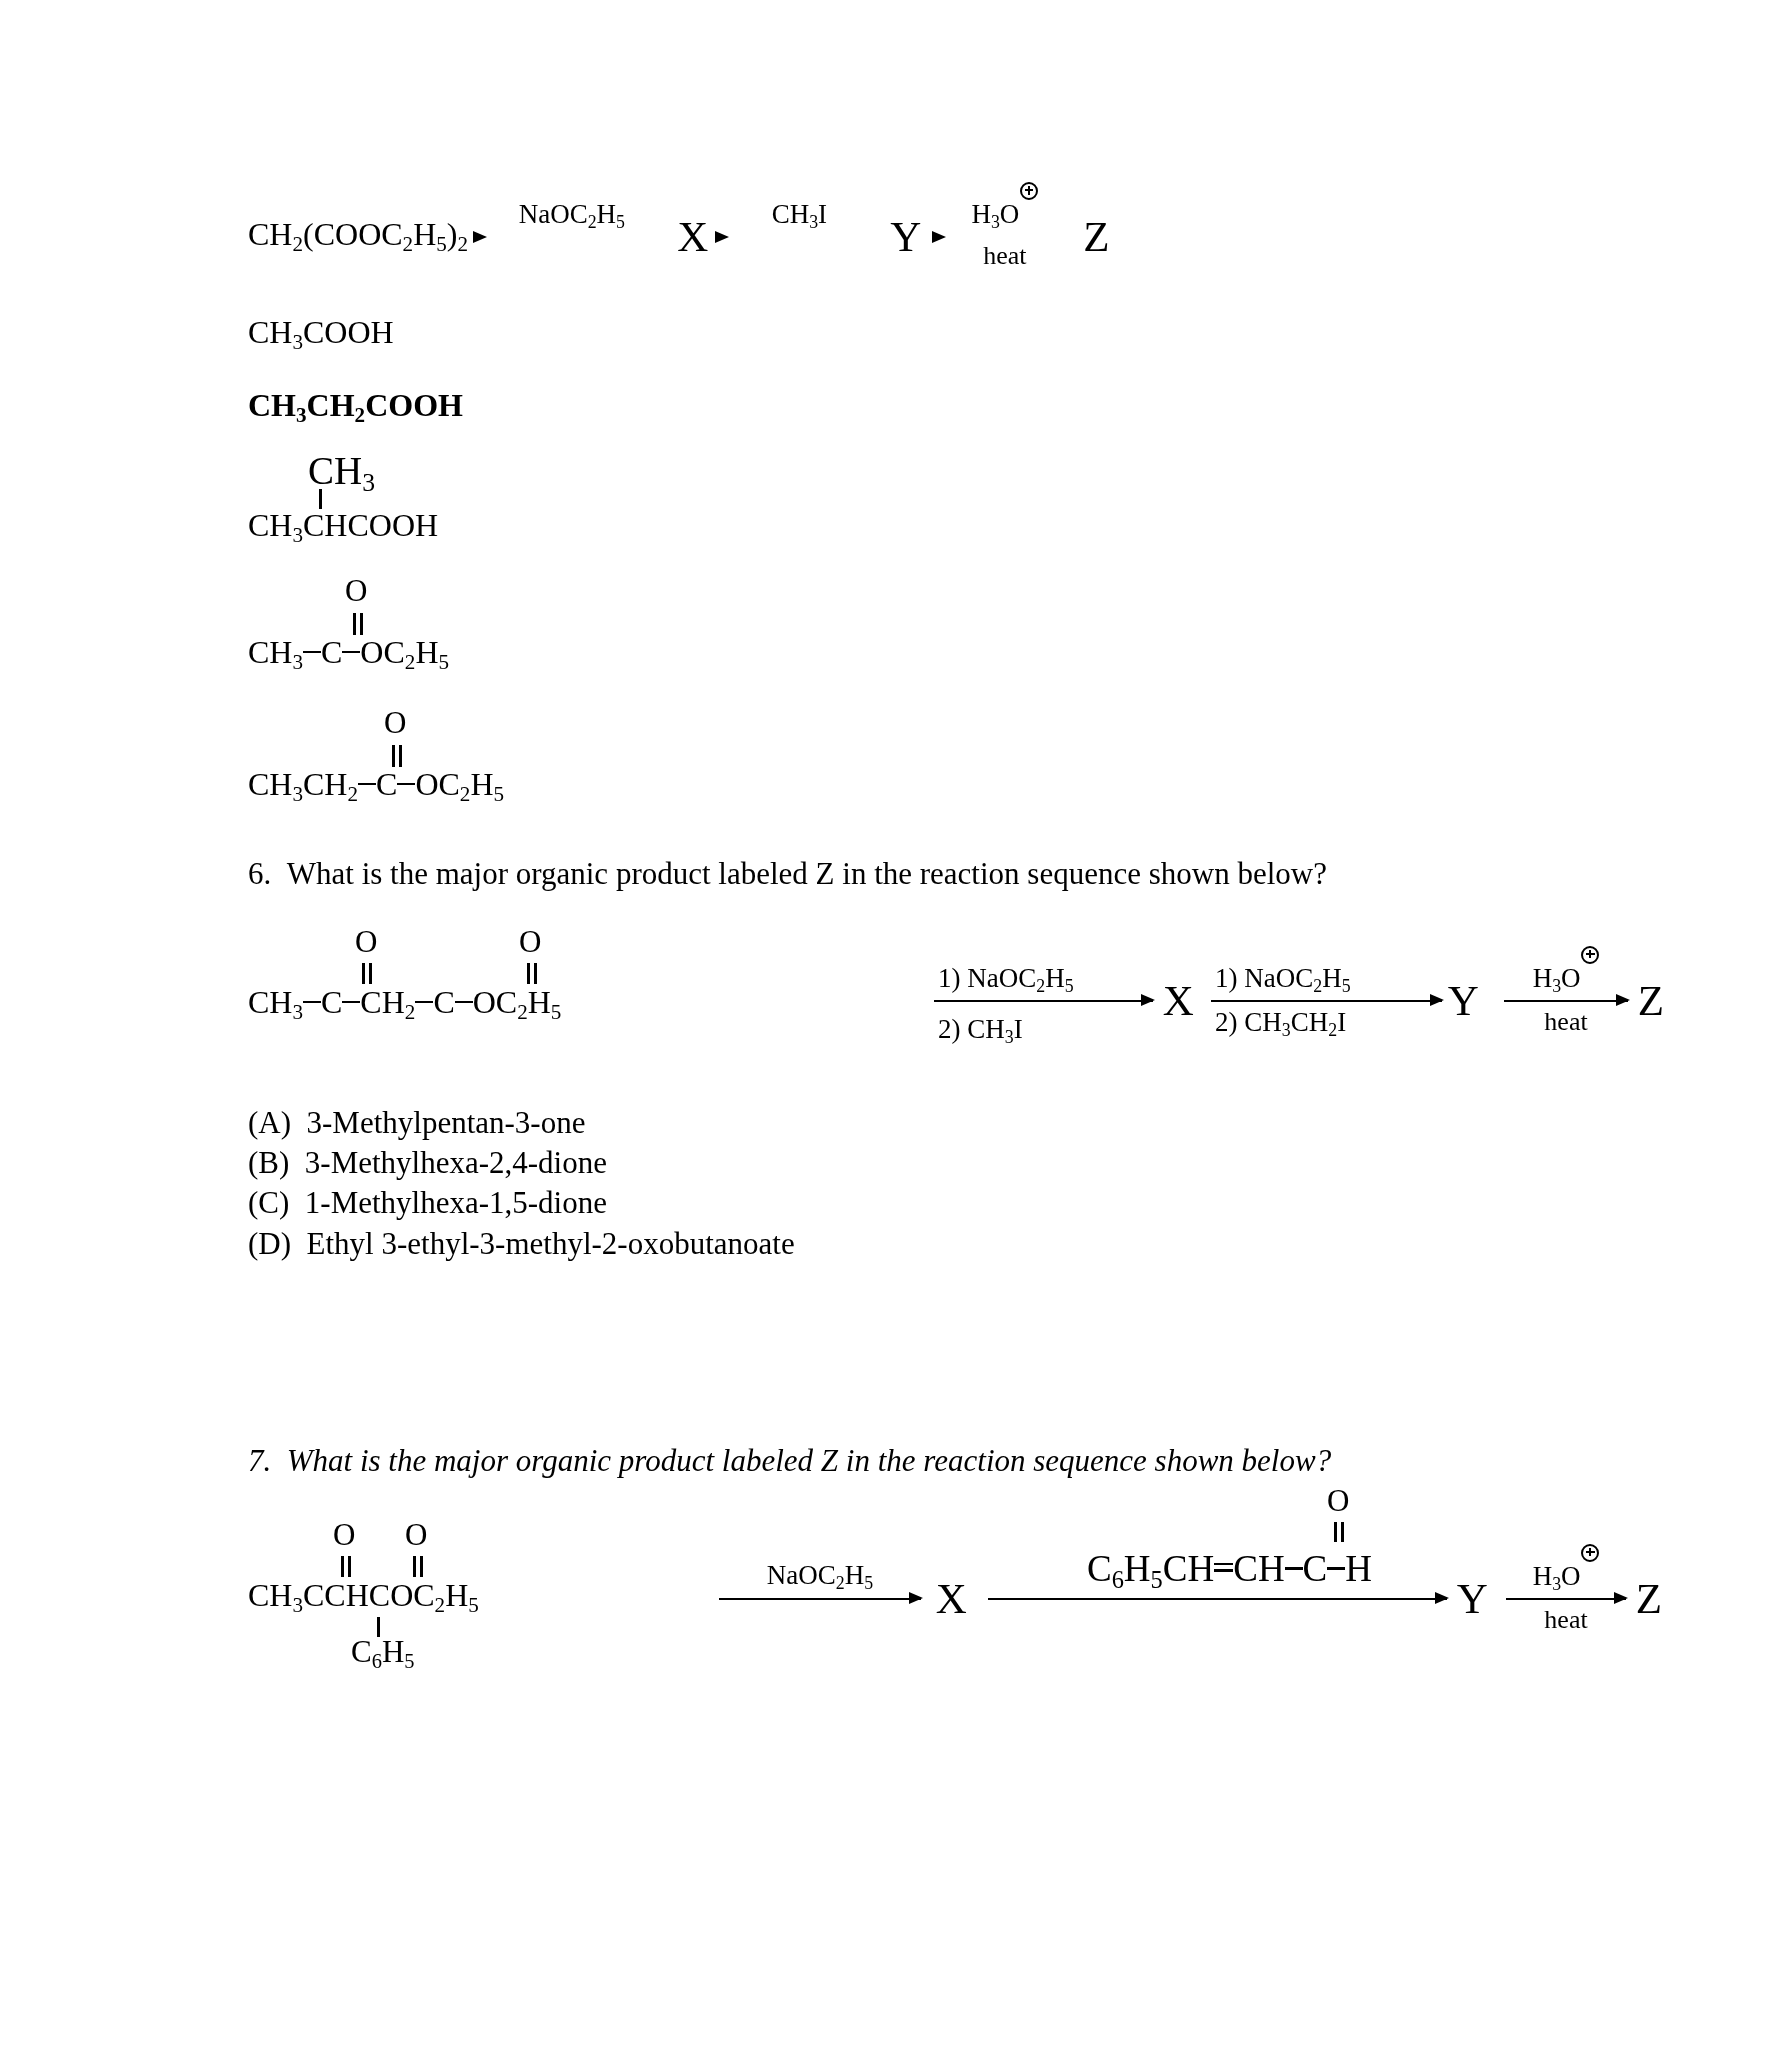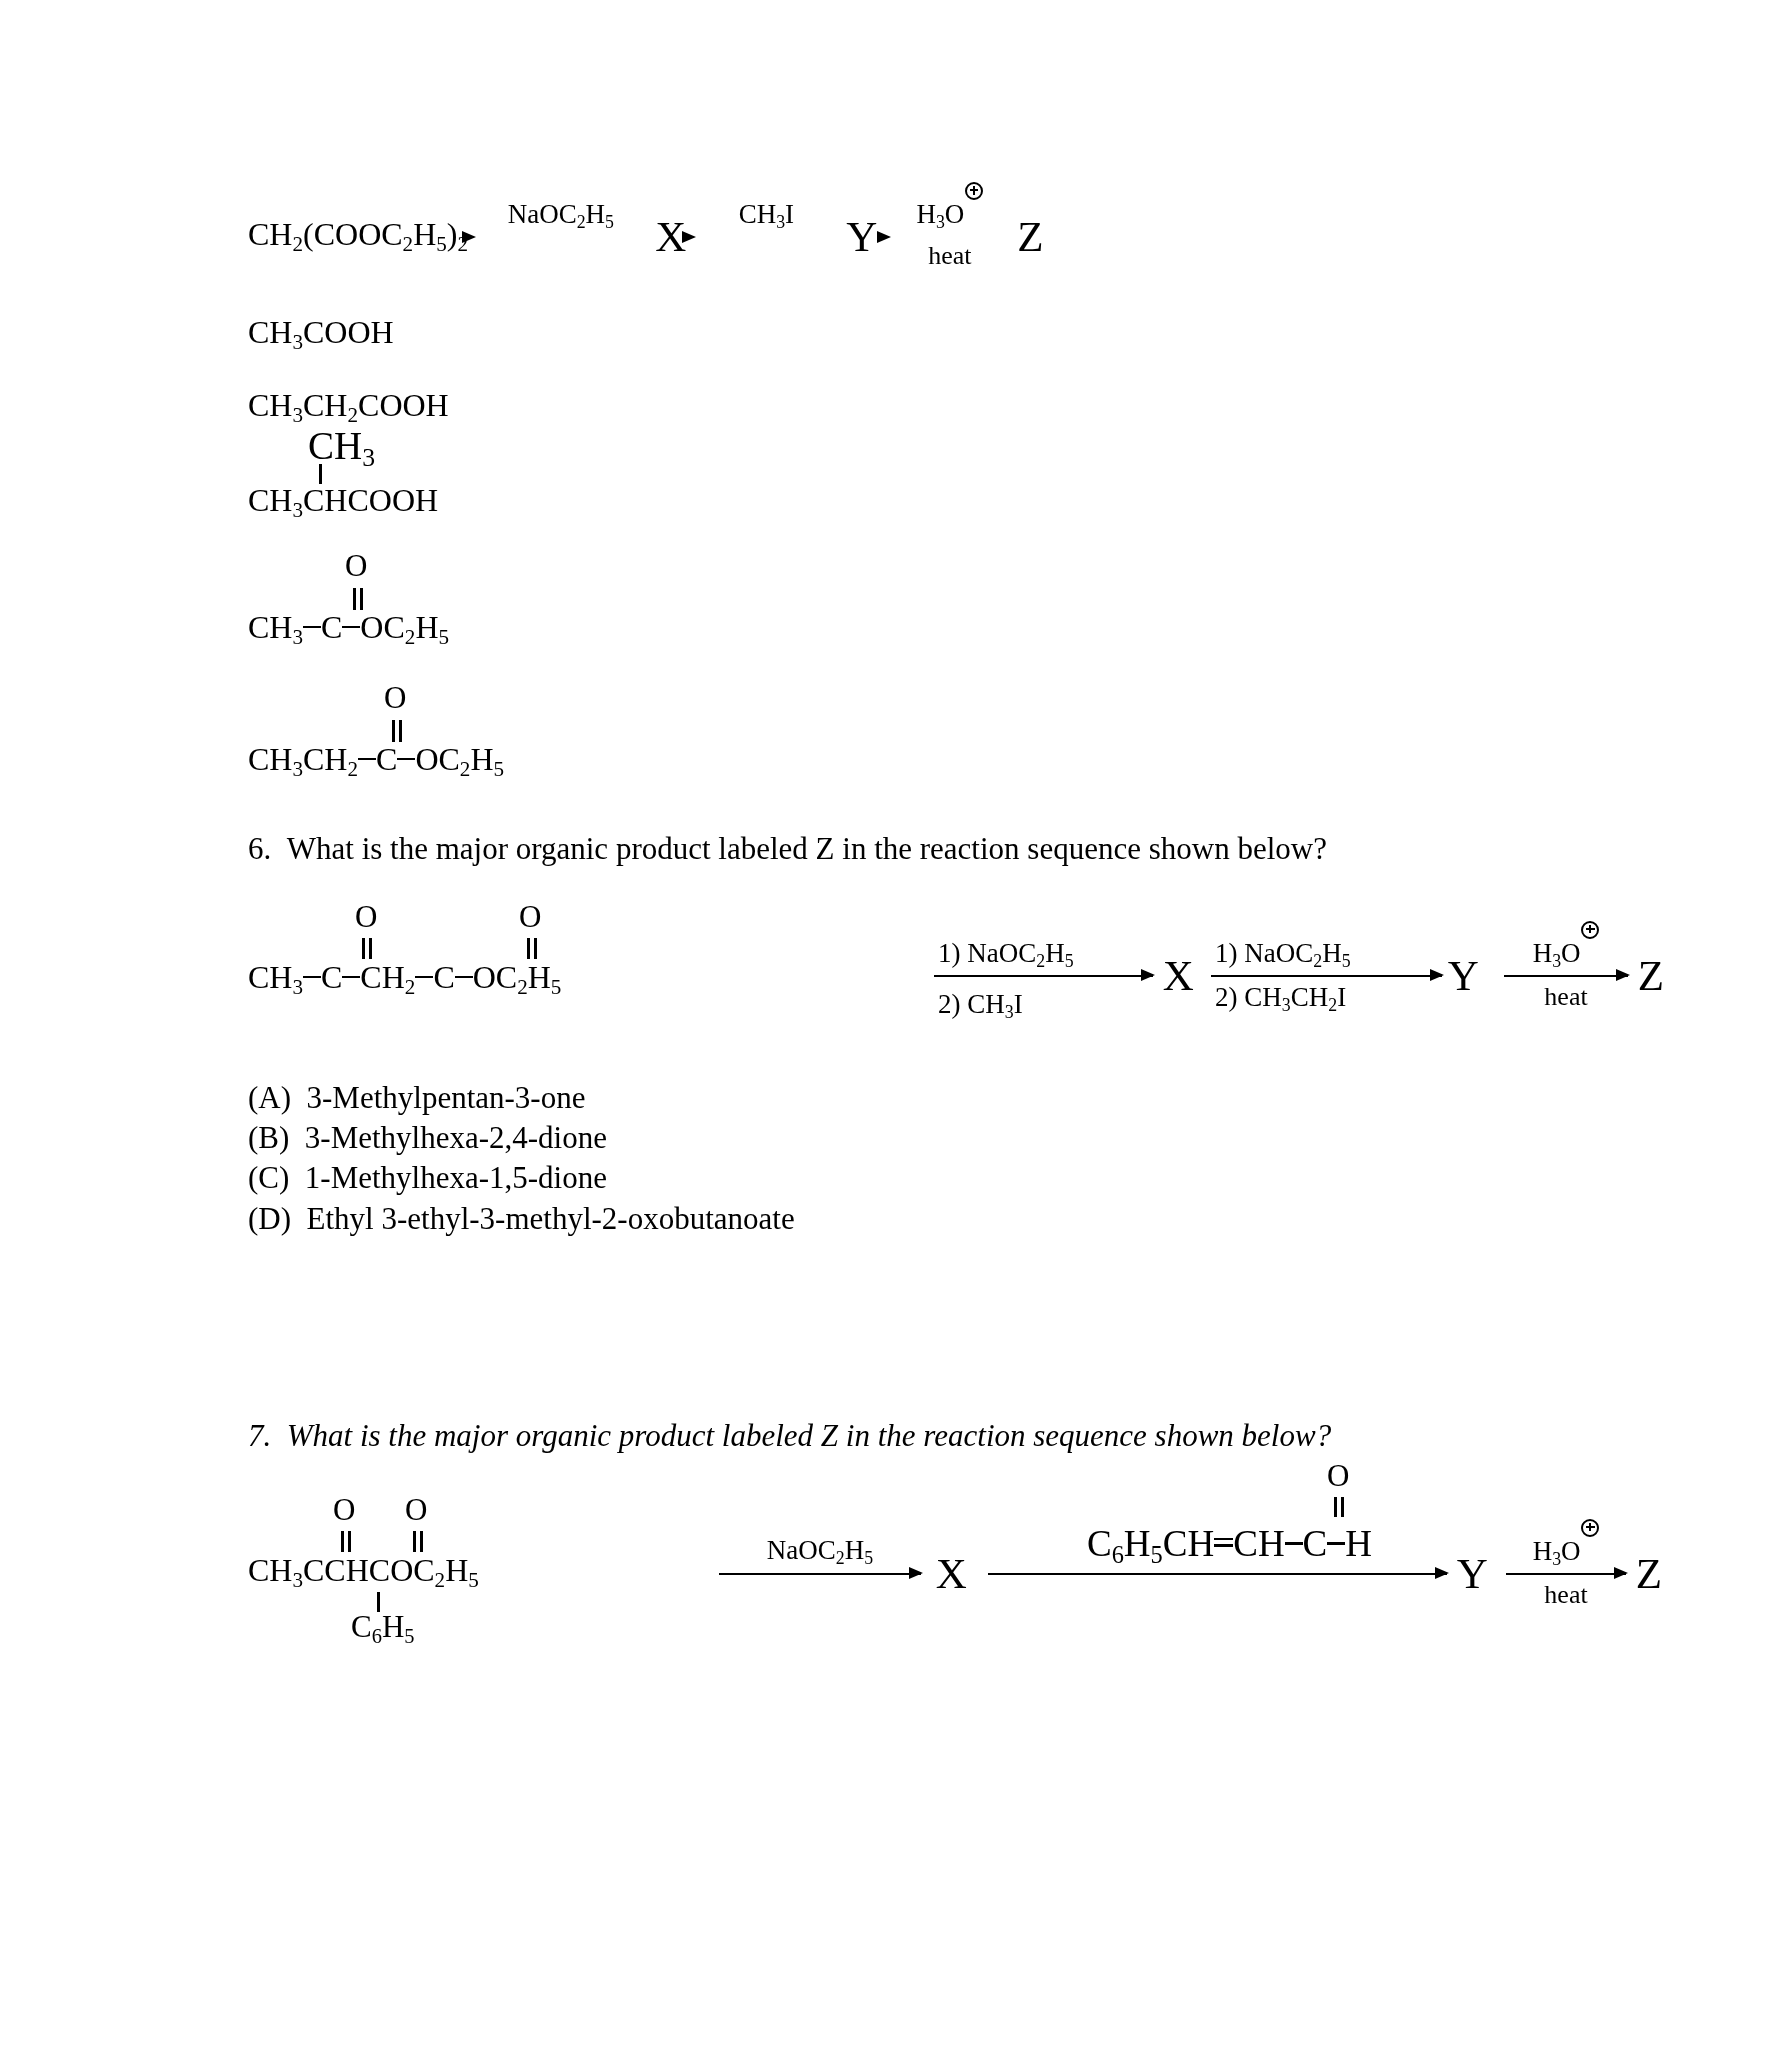--- a/index.html
+++ b/index.html
@@ -35,20 +35,21 @@
   sub {
     font-size: 0.66em;
     vertical-align: -0.28em;
   }
 
   
   .rxn-row {
     display: flex;
     align-items: center;
     white-space: nowrap;
+    gap: 11px;
   }
   .arrow {
     position: relative;
     display: inline-block;
     margin: 0 5.8px;
     vertical-align: middle;
   }
   .arrow .shaft {
     position: relative;
     height: 2.5px;
@@ -182,21 +183,21 @@
 
       <span class="bigletter">Z</span>
     </div>
 
     <div class="spacer-sm"></div>
 
     <div class="chem" style="margin-bottom:36px;">
       CH<sub>3</sub>COOH
     </div>
 
-    <div class="chem" style="">
+    <div class="chem" style="margin-bottom:25px;font-weight:bold;">
       CH<sub>3</sub>CH<sub>2</sub>COOH
     </div>
 
     <div style="margin-bottom:29px; position:relative; height:95px;">
       <div class="chem" style="position:absolute; left:60px; top:0; font-size:39px;">CH<sub>3</sub></div>
       <div style="position:absolute; left:71px; top:38px; width:2.5px; height:20px; background:#000;"></div>
       <div class="chem" style="position:absolute; left:0; top:58px;">CH<sub>3</sub>CHCOOH</div>
     </div>
 
     <div style="margin-bottom:29px; position:relative; height:103px;">

